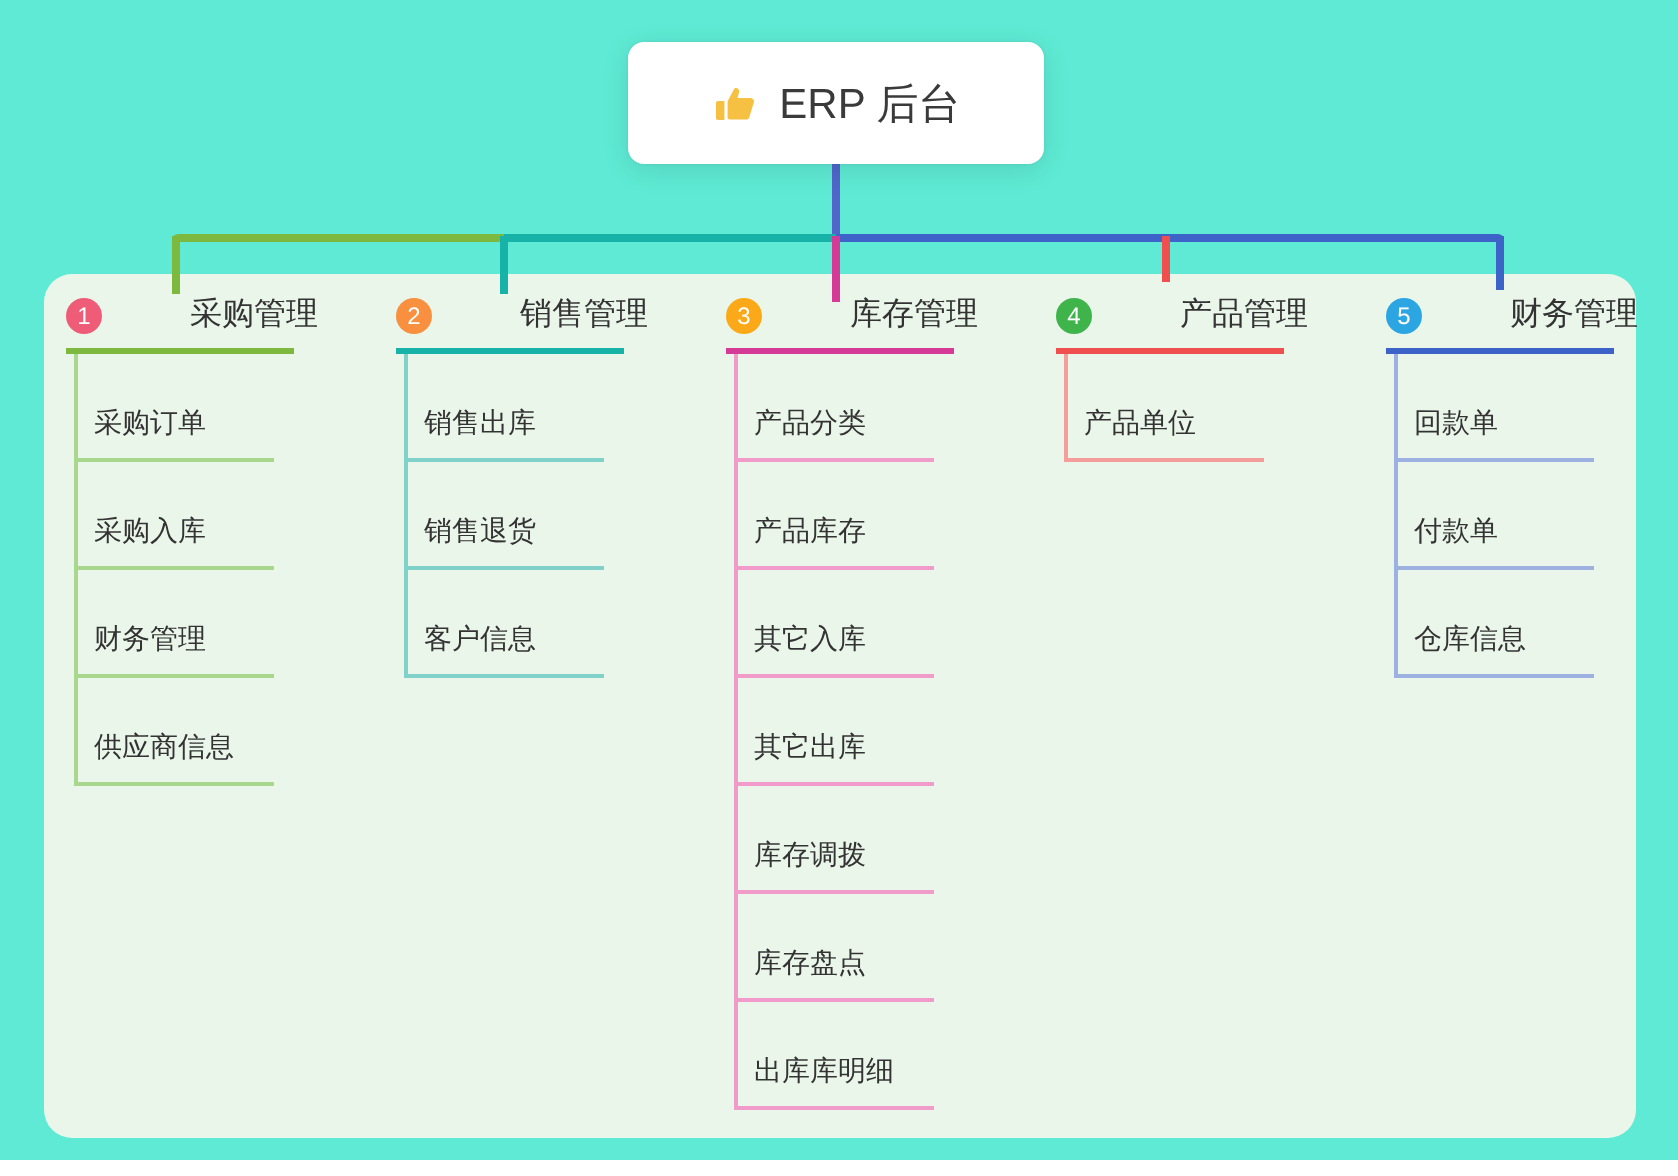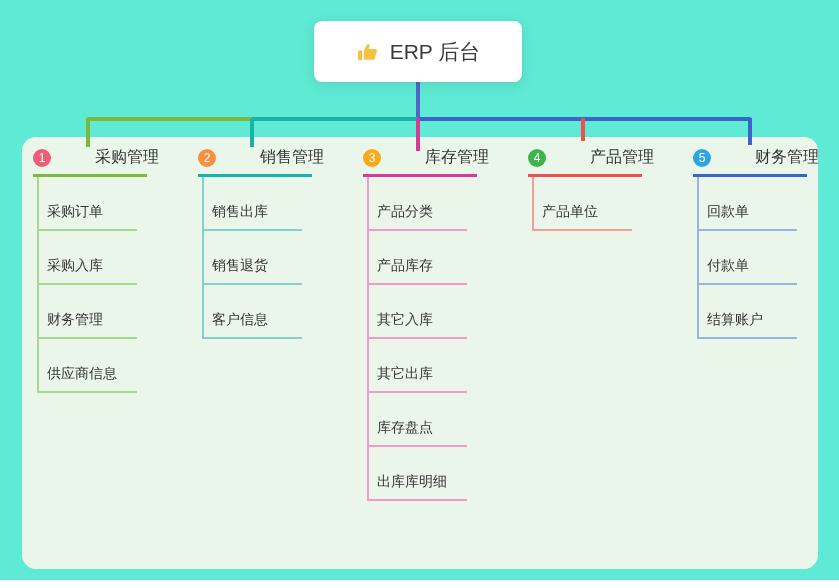--- a/index.html
+++ b/index.html
@@ -105,20 +105,21 @@
   <div class="column col-3" style="--hc: #d53a96; --lc: #f19bca; --bc: #fba919;">
     <div class="branch-header">
       <span class="badge">3</span>
       <span class="branch-label">库存管理</span>
     </div>
     <div class="leaves">
       <div class="leaf">产品分类</div>
       <div class="leaf">产品库存</div>
       <div class="leaf">其它入库</div>
       <div class="leaf">其它出库</div>
+      <div class="leaf">库存调拨</div>
       <div class="leaf">库存盘点</div>
       <div class="leaf">出库库明细</div>
     </div>
   </div>
 
   <div class="column col-4" style="--hc: #ef4f4e; --lc: #f59d9b; --bc: #3eb44a;">
     <div class="branch-header">
       <span class="badge">4</span>
       <span class="branch-label">产品管理</span>
     </div>
@@ -128,17 +129,17 @@
   </div>
 
   <div class="column col-5" style="--hc: #3d63c9; --lc: #9cb0e1; --bc: #2ca6e3;">
     <div class="branch-header">
       <span class="badge">5</span>
       <span class="branch-label">财务管理</span>
     </div>
     <div class="leaves">
       <div class="leaf">回款单</div>
       <div class="leaf">付款单</div>
-      <div class="leaf">结算账户</div>
+      <div class="leaf">仓库信息</div>
     </div>
   </div>
 
 </div>
 
 </body></html>

